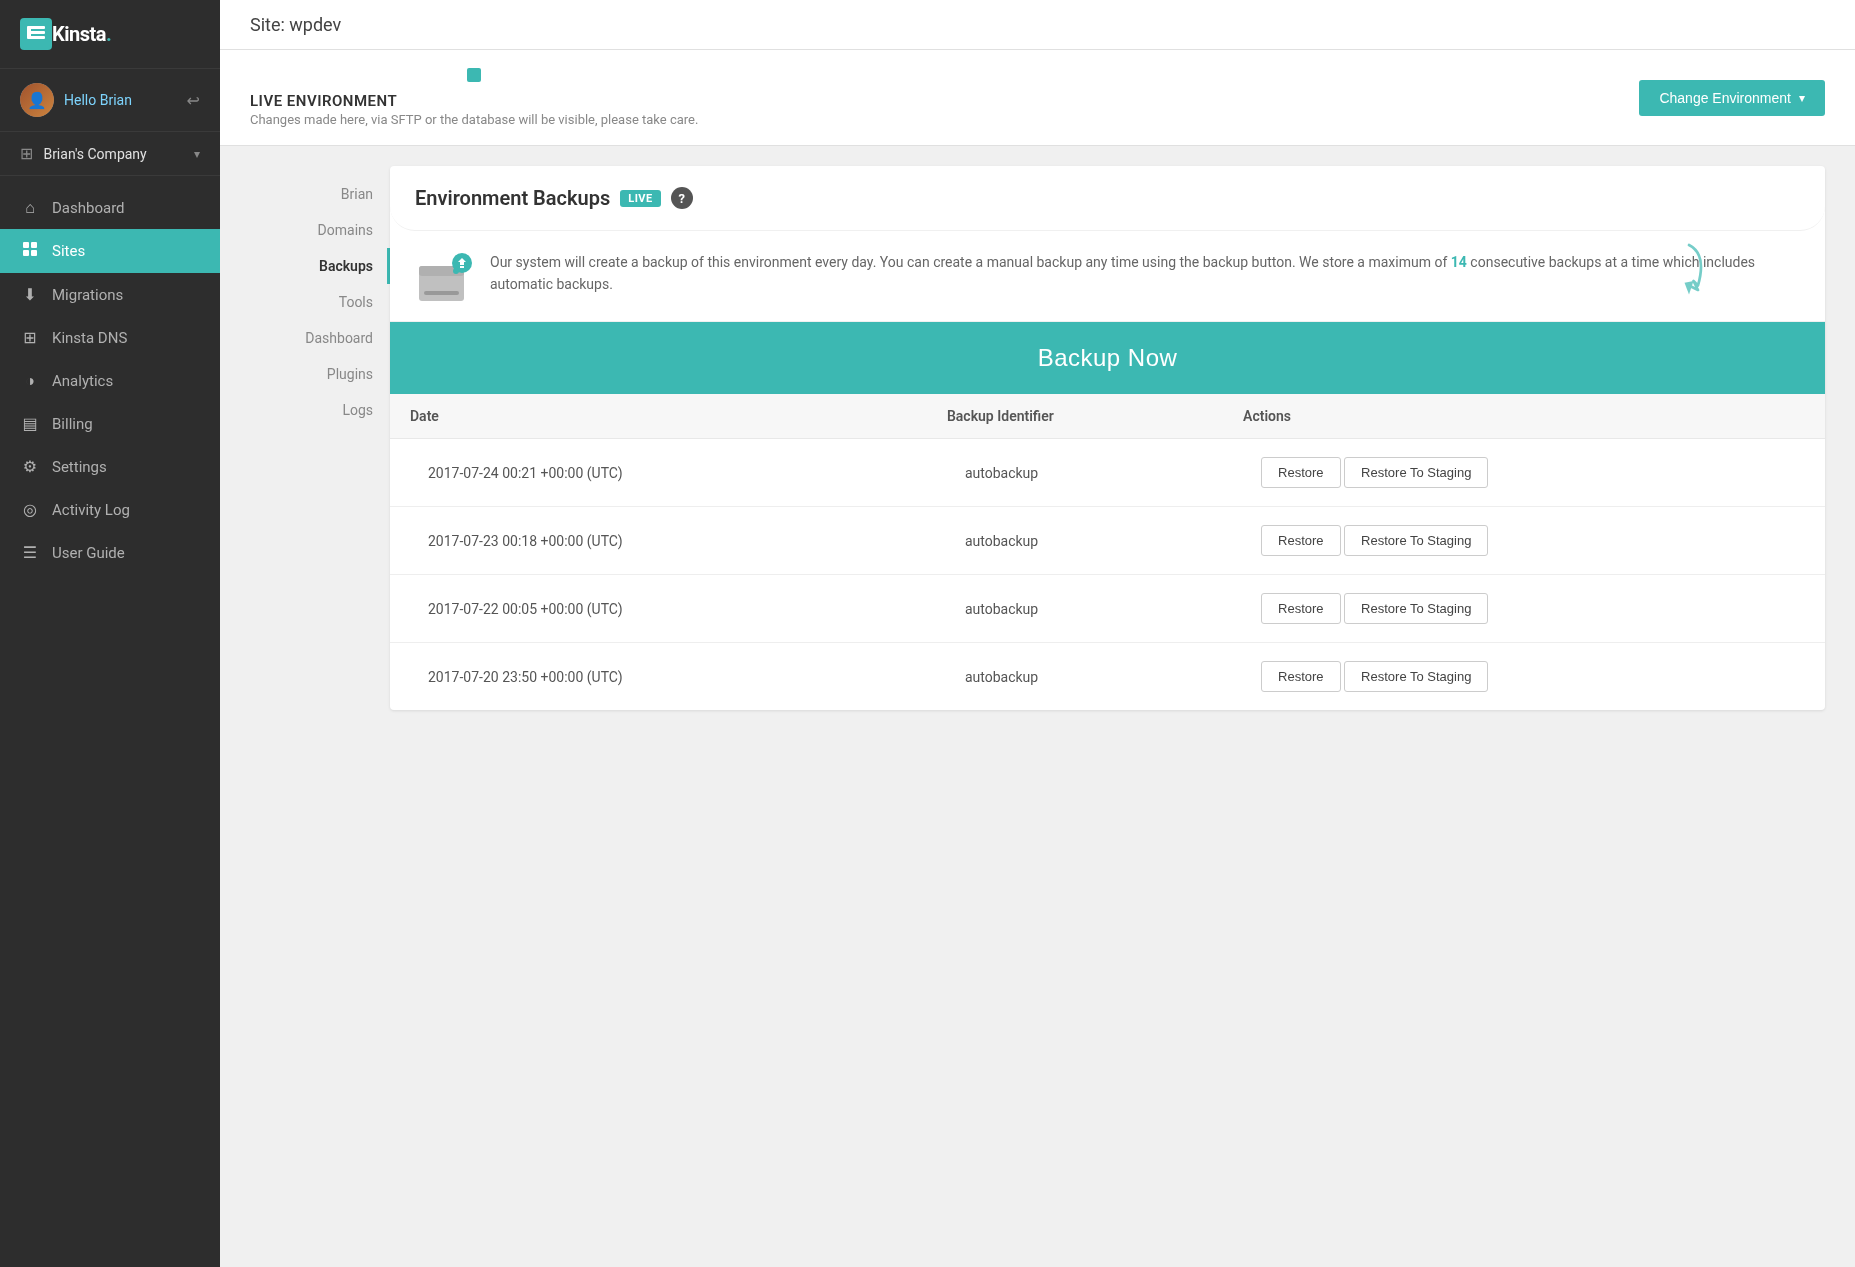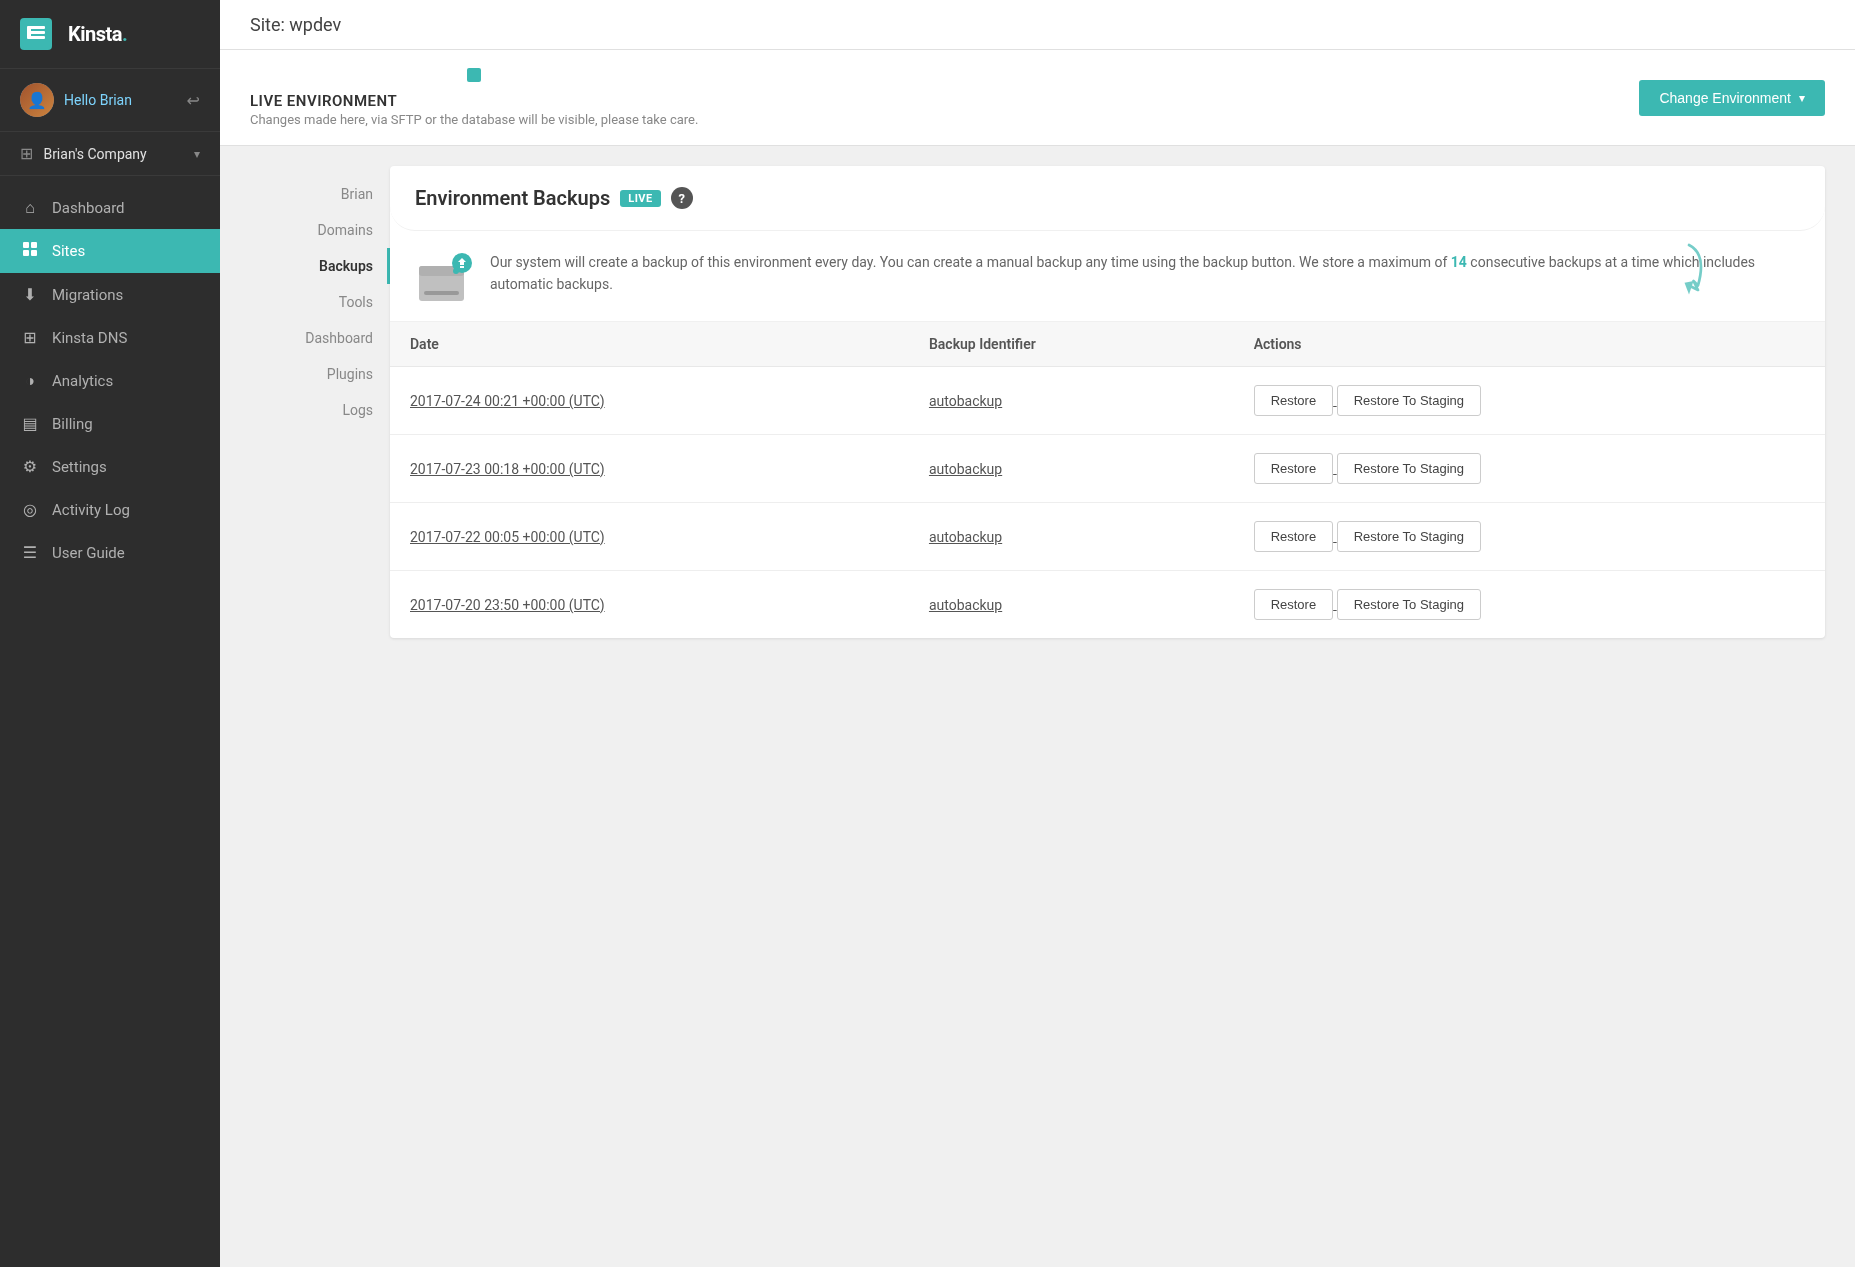--- a/index.html
+++ b/index.html
@@ -12,21 +12,21 @@
       background: #2d2d2d;
       display: flex;
       flex-direction: column;
       height: 100vh;
       overflow-y: auto;
     }
     .sidebar-logo {
       padding: 18px 20px;
       display: flex;
       align-items: center;
-      gap: 16px;
+      gap: 0;
       border-bottom: 1px solid #3a3a3a;
     }
     .logo-icon {
       width: 32px;
       height: 32px;
       background: #3cb8b2;
       border-radius: 4px;
       display: flex;
       align-items: center;
       justify-content: center;
@@ -338,25 +338,24 @@
     .backups-table th {
       background: #f7f7f7;
       padding: 14px 20px;
       text-align: left;
       font-size: 14px;
       font-weight: 600;
       color: #555;
       border-bottom: 1px solid #e8e8e8;
     }
     .backups-table td {
-      padding: 18px 20px;
+      padding: 18px 38px;
       font-size: 14px;
       color: #555;
       border-bottom: 1px solid #eeeeee;
-      text-decoration: underline;
     }
     .backups-table tr:last-child td { border-bottom: none; }
 
     .action-btn {
       background: white;
       border: 1px solid #ccc;
       color: #444;
       padding: 7px 16px;
       font-size: 13px;
       cursor: pointer;
@@ -509,20 +508,23 @@
           <div class="backup-text">
             <span>Our system will create a backup of this environment every day. You can create a manual backup any time using the backup button. We store a maximum of</span> <strong>14</strong> <span>consecutive backups at a time which includes automatic backups.</span>
           </div>
 
           <svg class="arrow-annotation" viewBox="0 0 100 100" style="position:absolute;right:100px;top:5px;width:90px;height:90px;opacity:0.7;">
             <path d="M 60 10 Q 80 20 70 55 L 65 50 L 70 60 L 60 55" stroke="#3cb8b2" stroke-width="3" fill="none" stroke-linecap="round" stroke-linejoin="round"></path>
             <polygon points="60,65 65,50 55,52" fill="#3cb8b2"></polygon>
           </svg>
         </div>
 
+        <div>
+          <button class="backup-now-btn">Backup Now</button>
+        </div>
 
         <table class="backups-table">
           <thead>
             <tr>
               <th>Date</th>
               <th>Backup Identifier</th>
               <th>Actions</th>
             </tr>
           </thead>
           <tbody id="backups-tbody">

